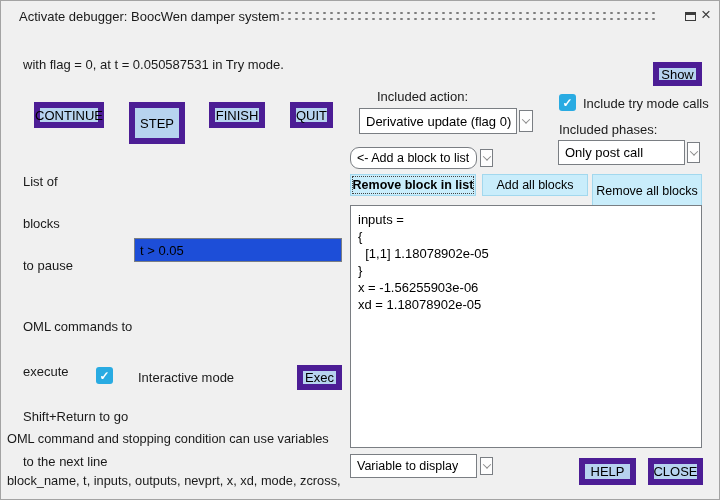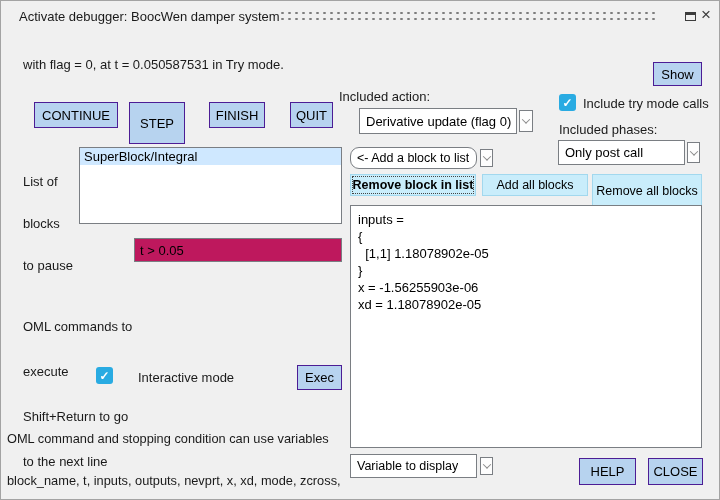--- a/index.html
+++ b/index.html
@@ -24,47 +24,47 @@
 
   
   .status1 { left:28px; top:39px; }
   .status2 { left:22px; top:56px; }
 
   
   .btn {
     position:absolute; display:flex; align-items:center; justify-content:center;
     font-family:"Liberation Sans", sans-serif; font-size:13px; color:#000; cursor:pointer;
   }
-  .btn-blue { background:#b7d3ef; border:1px solid #4c1d95; }
+  .btn-blue { background:#b7d3ef; border:6px solid #4c1d95; }
   .btn-cyan { background:#c9edfb; border:1px solid #a2d8ee; font-size:12.5px; }
   .btn-focus { outline:1px dotted #444; outline-offset:-3px; }
 
   .field {
-    position:absolute; background:#be185d; border:1px solid #7a7e83;
+    position:absolute; background:#1d4ed8; border:1px solid #7a7e83;
     font-family:"Liberation Sans", sans-serif; font-size:13px; color:#000;
   }
   input.field { padding:0 5px; }
   textarea.field { padding:3px 5px; resize:none; line-height:16px; overflow:hidden; }
 
   .combo { position:absolute; background:#fff; border:1px solid #7a7e83; display:flex; align-items:center; }
   .combo .val { padding-left:6px; white-space:pre; overflow:hidden; }
   .arrowbox { position:absolute; background:#fdfdfd; border:1px solid #7a7e83; display:flex; align-items:center; justify-content:center; cursor:pointer; }
   .chev { width:6px; height:6px; border-right:1.6px solid #8a8a8a; border-bottom:1.6px solid #8a8a8a; transform:rotate(45deg) translate(-1px,-1px); }
 
   .checkbox { position:absolute; width:17px; height:17px; background:#29abe2; border-radius:3px; display:flex; align-items:center; justify-content:center; cursor:pointer; }
   .checkbox .mark { color:#fff; font-size:12px; font-weight:bold; line-height:1; }
 
   
   .show-btn { left:652px; top:61px; width:49px; height:24px; }
-  .continue-btn { left:33px;  top:101px; width:84px; height:26px; }
+  .continue-btn { left:33px;  top:101px; width:70px; height:26px; }
   .step-btn     { left:128px; top:101px; width:56px; height:42px; }
   .finish-btn   { left:208px; top:101px; width:56px; height:26px; }
   .quit-btn     { left:289px; top:101px; width:43px; height:26px; }
 
-  .inc-action-lbl { left:338px; top:88px; }
+  .inc-action-lbl { left:376px; top:88px; }
   .combo-action { left:358px; top:107px; width:158px; height:26px; }
   .combo-action-arrow { left:518px; top:109px; width:14px; height:22px; }
 
   .cb-try { left:558px; top:93px; }
   .cb-try-lbl { left:582px; top:95px; }
 
   .inc-phases-lbl { left:558px; top:121px; }
   .combo-phases { left:557px; top:139px; width:127px; height:25px; }
   .combo-phases-arrow { left:686px; top:141px; width:13px; height:21px; }
 
@@ -140,23 +140,20 @@
     <span class="val">Only post call</span>
   </div>
   <div class="arrowbox combo-phases-arrow">
     <span class="chev"></span>
   </div>
 
   <div class="abs lbl list-lbl">
     <div>List of</div>
     <div>blocks</div>
     <div>to pause</div>
-  </div>
-  <div class="abs listbox">
-    <div class="listitem sel">SuperBlock/Integral</div>
   </div>
 
   <div class="combo combo-add">
     <span class="val">&lt;- Add a block to list</span>
   </div>
   <div class="arrowbox combo-add-arrow">
     <span class="chev"></span>
   </div>
 
   <button class="btn btn-cyan btn-focus remove-btn">Remove block in list</button>

